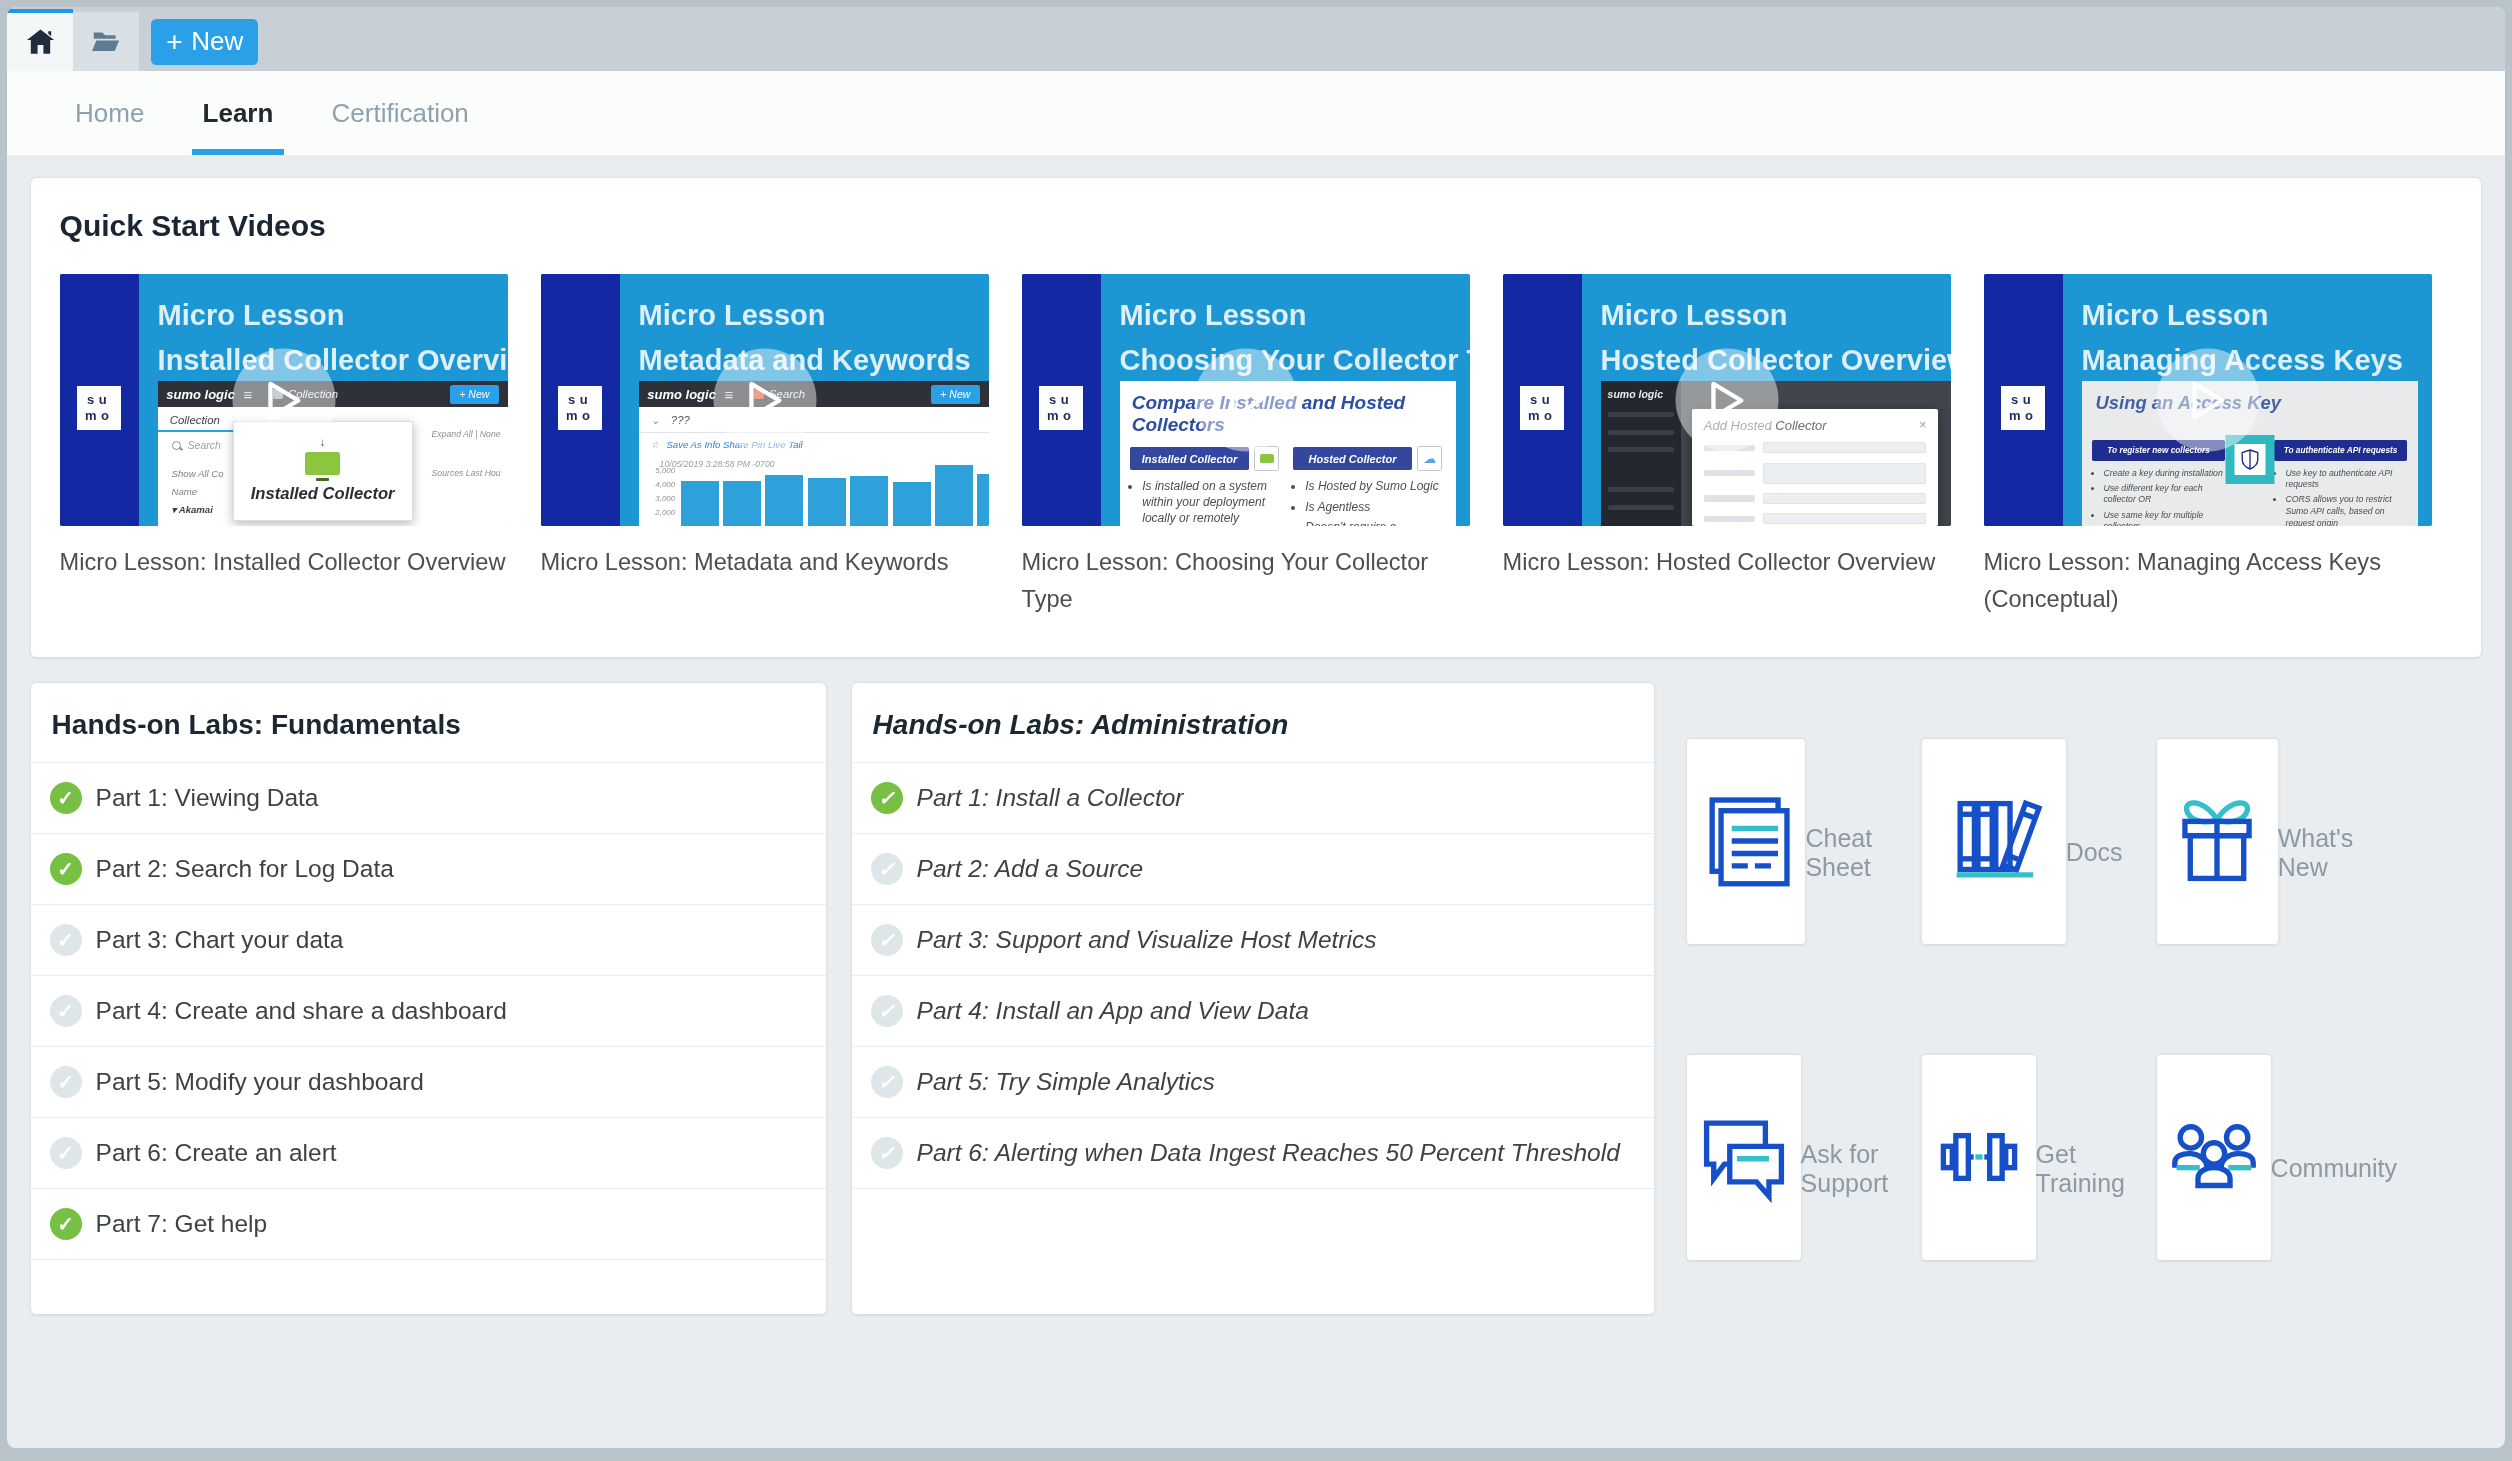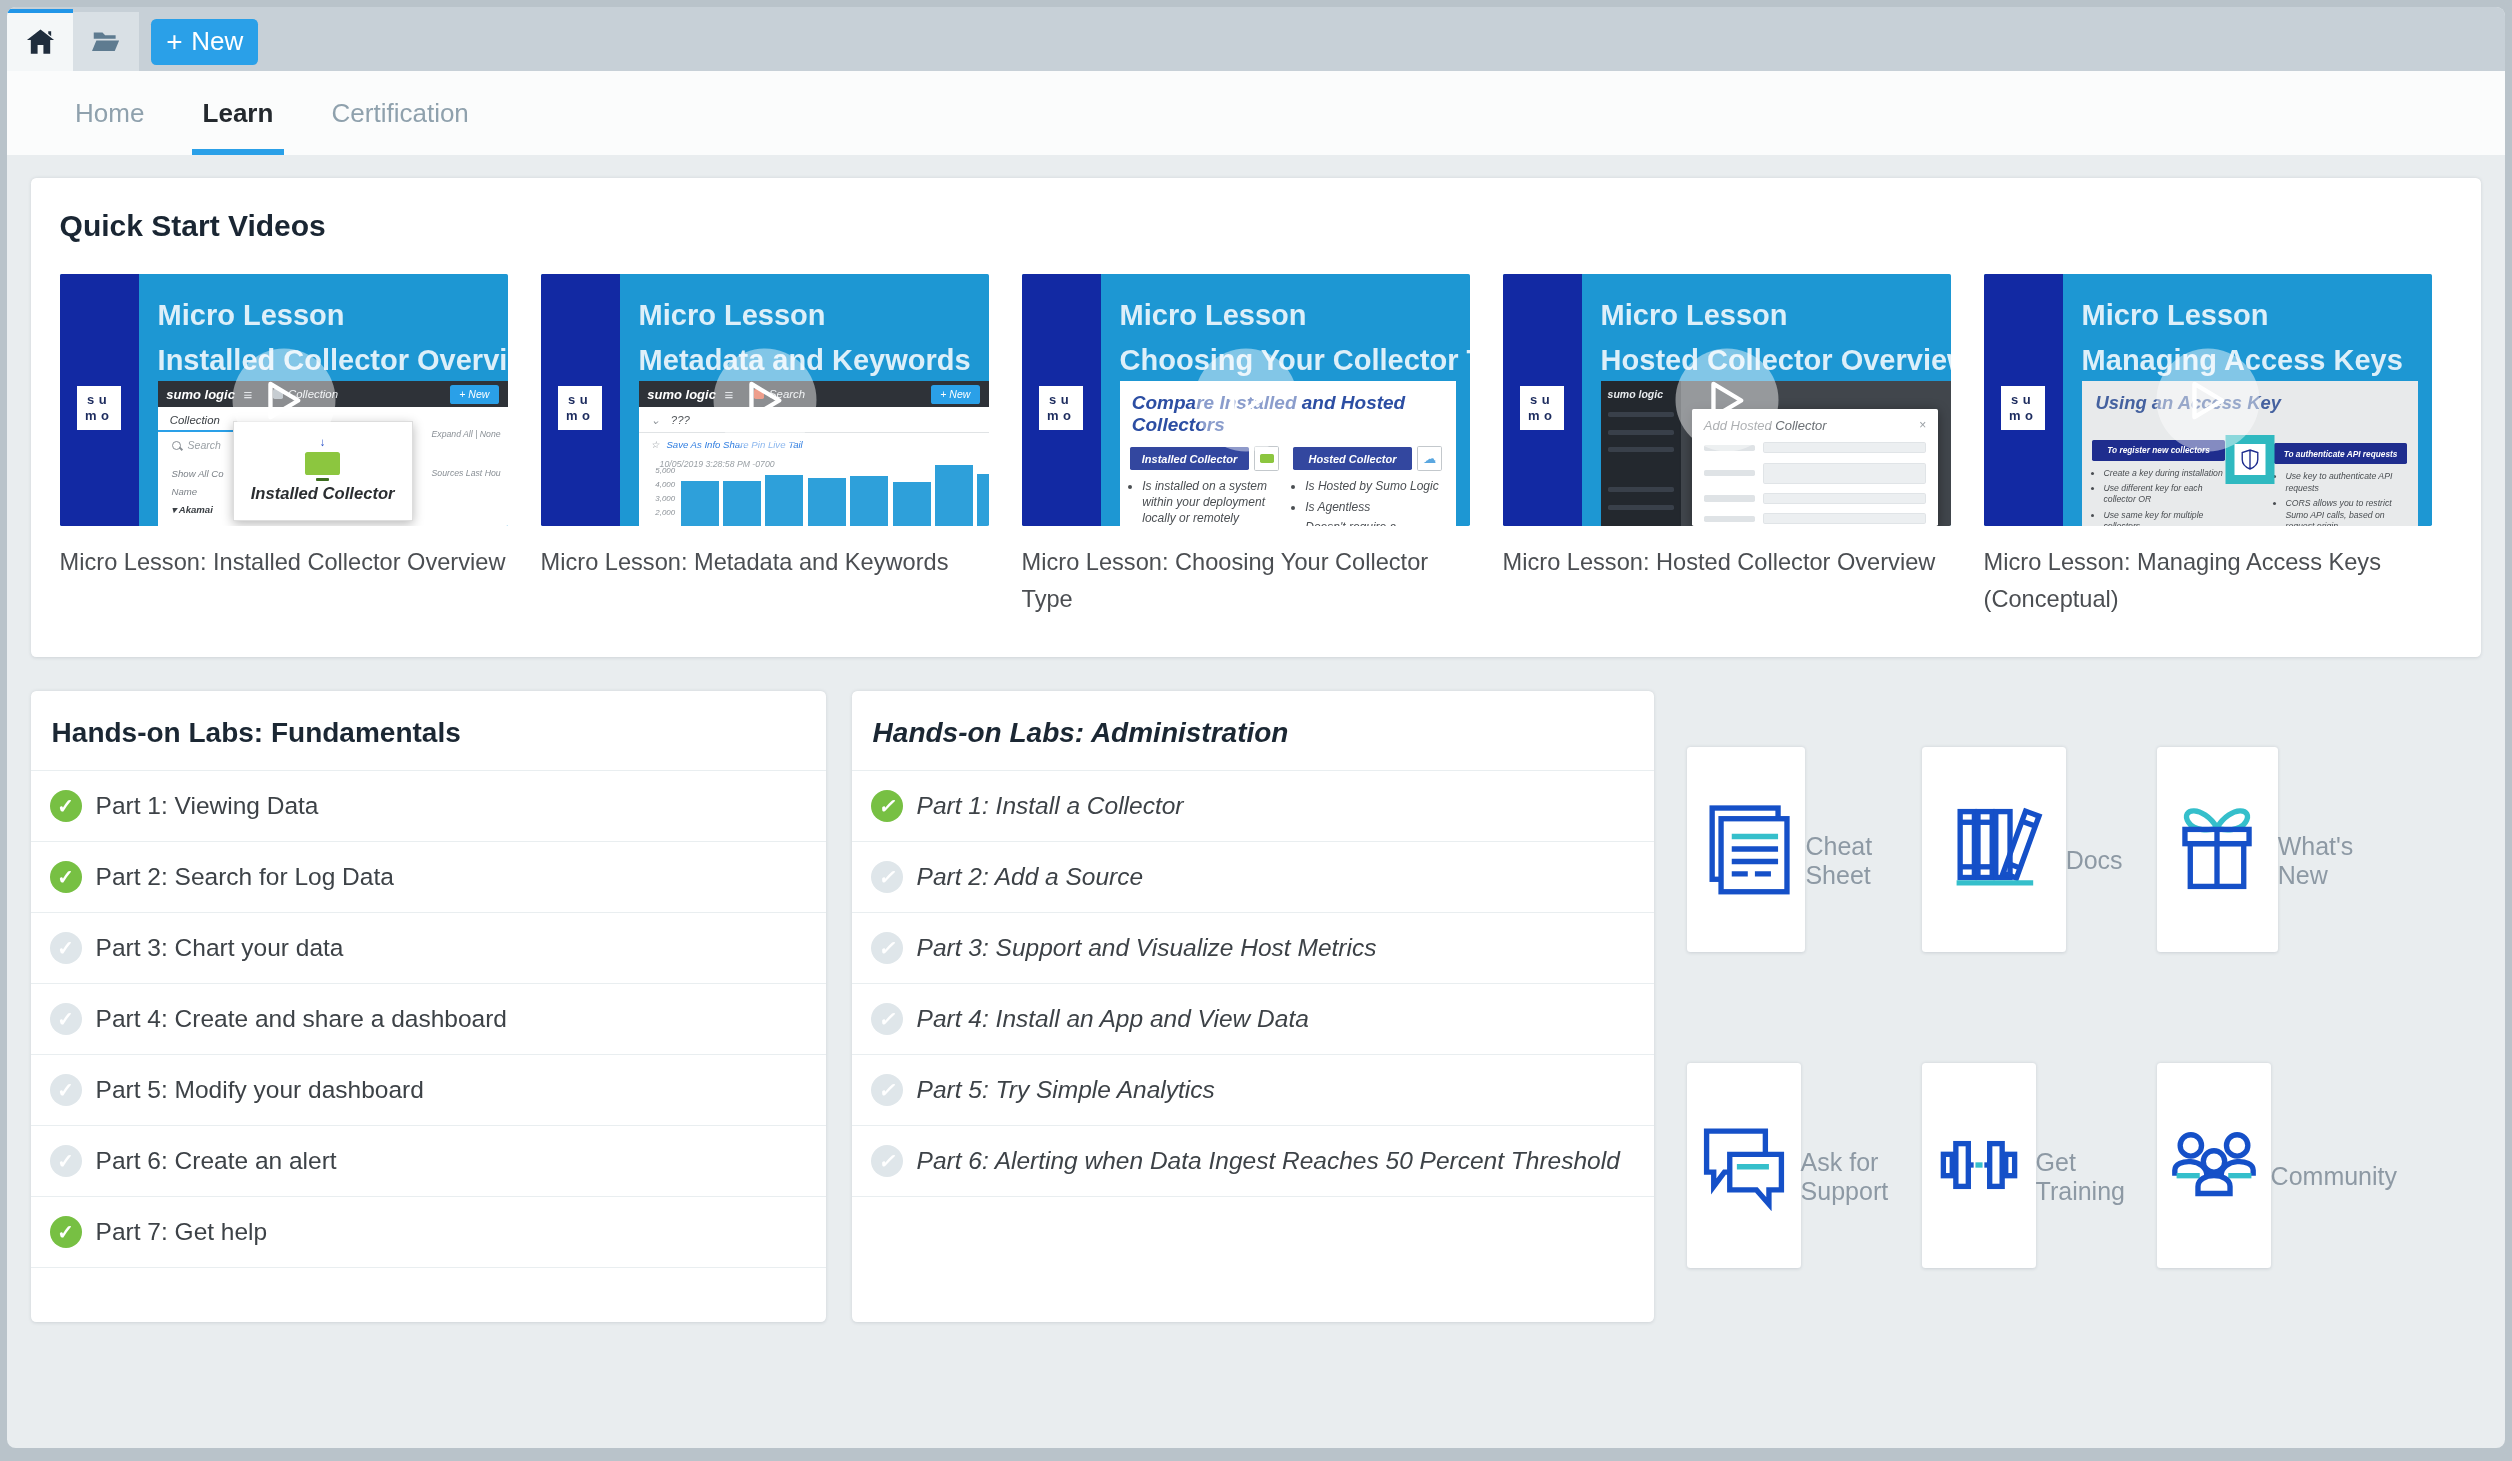--- a/index.html
+++ b/index.html
@@ -86,30 +86,30 @@
   .v4-modal{position:absolute;left:91px;top:28px;right:12.2px;bottom:0;background:#fff;border-radius:1.7px;box-shadow:0 2.6px 12.2px rgba(0,0,0,.4);padding:8.7px 12.2px;box-sizing:border-box;}
   .v4-title{font-size:13px;color:#6a6f74;display:flex;}
   .v4-x{margin-left:auto;color:#9aa0a5;font-size:12.2px;}
   .v4-row{display:flex;align-items:center;gap:8.7px;margin-top:9.6px;}
   .v4-lab{width:51px;height:6.1px;background:#dfe3e6;border-radius:1.7px;flex:none;}
   .v4-inp{flex:1;height:8.7px;background:#eceff1;border:0.9px solid #e0e4e7;border-radius:1.7px;}
 
   
   .v5-bg{position:absolute;inset:0;background:#e8eaeb;}
   .v5-head{font-size:18.4px;font-weight:700;color:#44619f;margin:10.5px 0 0 14px;}
-  .v5-cols{display:flex;justify-content:space-between;padding:0 10.5px;margin-top:26px;align-items:flex-end;}
+  .v5-cols{display:flex;justify-content:space-between;padding:0 10.5px;margin-top:26px;}
   .v5-col{width:133px;}
   .v5-chip{height:21px;background:#1f2d8e;color:#fff;font-size:8.3px;font-weight:700;display:flex;align-items:center;justify-content:center;border-radius:1.7px;}
   .v5-col ul{margin:7px 0 0;padding-left:11.4px;font-size:8.7px;color:#4a4e52;line-height:1.35;}
   .v5-col li{margin-bottom:3.5px;}
   .v5-shield{position:absolute;left:50%;top:54px;transform:translateX(-50%);width:49px;height:49px;background:#2fb9c0;display:flex;align-items:center;justify-content:center;}
   .v5-shield .inner{width:31px;height:31px;background:#fff;display:flex;align-items:center;justify-content:center;}
 
   
-  .main-row{display:flex;margin-top:34px;padding-bottom:35px;}
+  .main-row{display:flex;margin-top:26px;padding-bottom:35px;}
   .lab-card{height:631px;}
   .lab-card.fund{width:795px;}
   .lab-card.admin{width:802px;margin-left:26px;font-style:italic;}
   .lab-head{font-size:28px;font-weight:700;color:#1b2733;padding:26px 21px 21px;}
   .lab-row{height:70px;display:flex;align-items:center;padding-left:19px;border-top:1.7px solid #e9eef0;font-size:24.5px;color:#3d4247;cursor:pointer;}
   .lab-rows .spacer{border-top:1.7px solid #e9eef0;height:0;}
   .check{width:32px;height:32px;border-radius:50%;background:#dfe6ea;color:#fff;font-size:20px;font-weight:700;display:flex;align-items:center;justify-content:center;margin-right:14px;flex:none;}
   .check.done{background:#77c043;}
 
   .tiles{margin-left:33px;display:grid;grid-template-columns:repeat(3,201px);column-gap:34px;}

